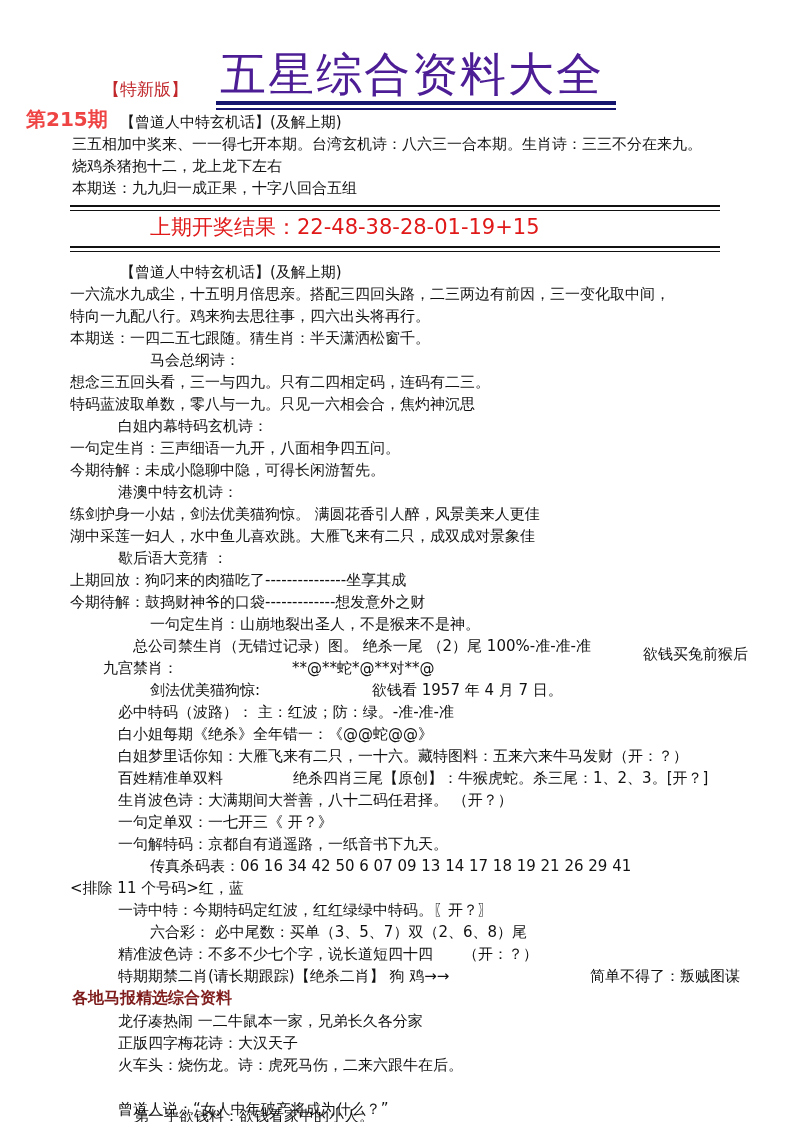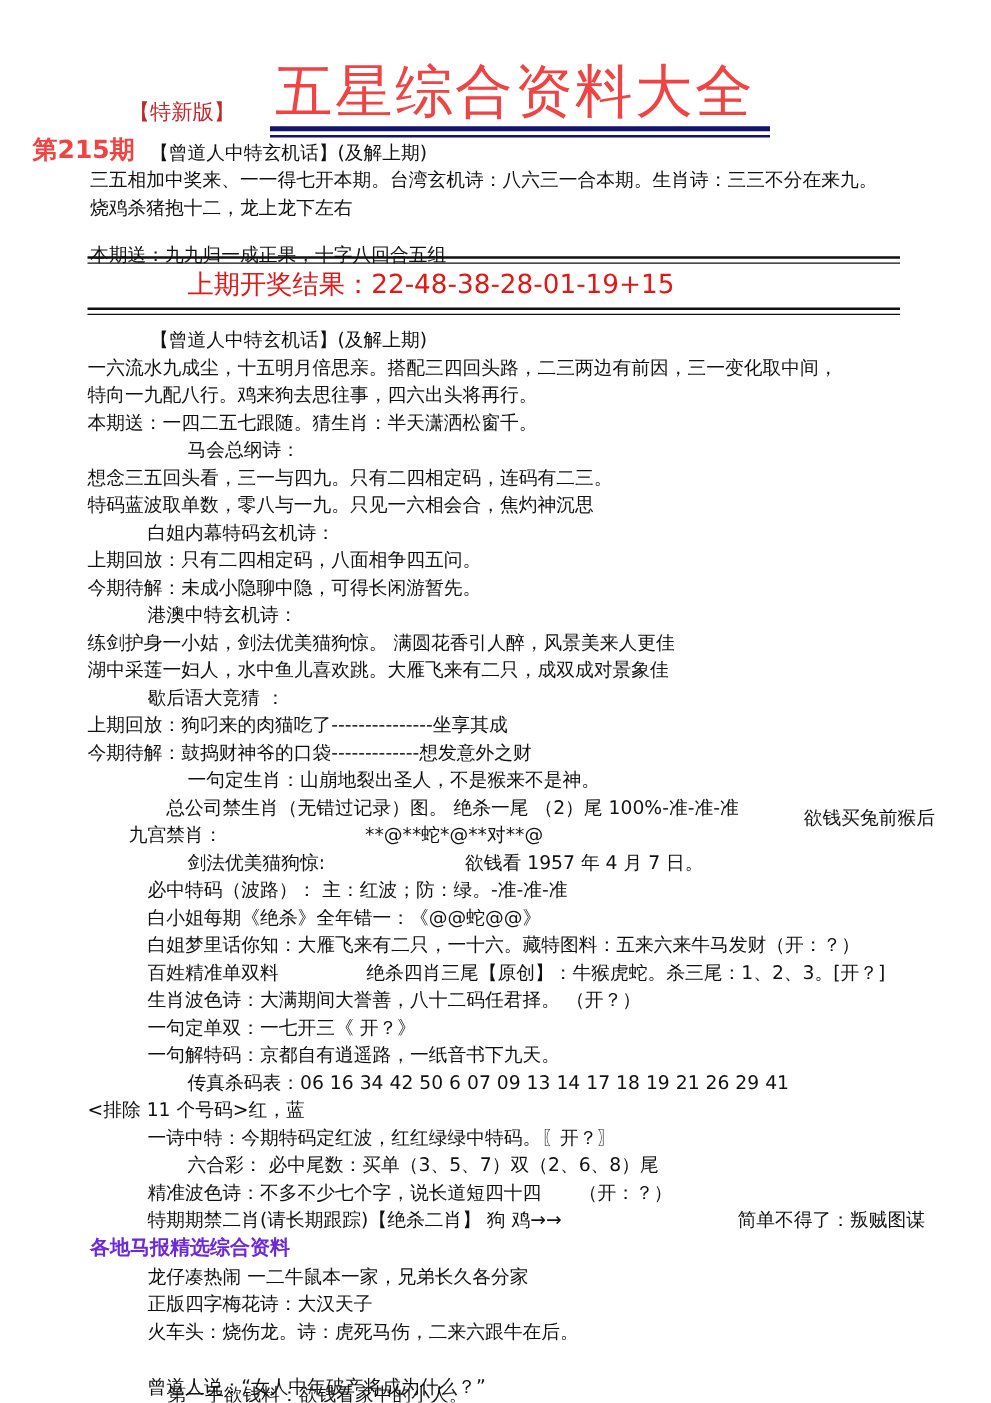--- a/index.html
+++ b/index.html
@@ -1,62 +1,62 @@
 <!DOCTYPE html>
 <html><head>
 <meta charset="utf-8">
 <style>
   html, body { margin: 0; padding: 0; background: #ffffff; }
   body { width: 793px; height: 1122px; position: relative; overflow: hidden;
          font-family: "DejaVu Sans", "Liberation Sans", sans-serif; color: #111; }
   .abs { position: absolute; white-space: nowrap; }
   .t { font-size: 15px; line-height: 20px; letter-spacing: 0px; }
   .badge { color: #c0282c; font-size: 17px; }
-  .title { color: #ef4444; font-family: Liberation Serif, serif;
+  .title { color: #4c1d95; font-family: Liberation Sans, sans-serif;
            font-size: 46px; font-weight: normal; letter-spacing: 2px; line-height: 56px; }
   .title-rule { position: absolute; background: #14146e; }
   .issue { font-size: 20px; font-weight: bold; color: #ef4444; }
   .sep { position: absolute; left: 70px; width: 650px; height: 2px; background: #111; }
   .result { color: #e01818; font-size: 21px; line-height: 28px; }
-  .section { font-weight: bold; font-size: 16px; color: #6d28d9; }
+  .section { font-weight: bold; font-size: 16px; color: #7f1d1d; }
 </style>
 </head>
 <body>
 
 <div class="abs badge" style="left:103px;top:78px;">【特新版】</div>
 <div class="abs title" style="left:220px;top:46px;">五星综合资料大全</div>
 <div class="title-rule" style="left:216px;top:101px;width:400px;height:4px;"></div>
 <div class="title-rule" style="left:216px;top:108px;width:400px;height:2px;"></div>
 
 <div class="abs issue" style="left:26px;top:106px;">第215期</div>
 <div class="abs t" style="left:120px;top:112px;">【曾道人中特玄机话】(及解上期)</div>
 
 <div class="abs t" style="left:72px;top:134px;">三五相加中奖来、一一得七开本期。台湾玄机诗：八六三一合本期。生肖诗：三三不分在来九。</div>
 <div class="abs t" style="left:72px;top:156px;">烧鸡杀猪抱十二，龙上龙下左右</div>
-<div class="abs t" style="left:72px;top:178px;margin-top:16px;">本期送：九九归一成正果，十字八回合五组</div>
+<div class="abs t" style="left:72px;top:178px;">本期送：九九归一成正果，十字八回合五组</div>
 
 <div class="sep" style="top:205px;"></div>
 <div class="sep" style="top:210px;height:1px;"></div>
 <div class="abs result" style="left:150px;top:213px;">
   <span>上期开奖结果：</span><span>22-48-38-28-01-19+15</span>
 </div>
 <div class="sep" style="top:246px;"></div>
 <div class="sep" style="top:251px;height:1px;"></div>
 
 <div class="abs t" style="left:120px;top:262px;">【曾道人中特玄机话】(及解上期)</div>
 <div class="abs t" style="left:70px;top:284px;">一六流水九成尘，十五明月倍思亲。搭配三四回头路，二三两边有前因，三一变化取中间，</div>
 <div class="abs t" style="left:70px;top:306px;">特向一九配八行。鸡来狗去思往事，四六出头将再行。</div>
 <div class="abs t" style="left:70px;top:328px;">本期送：一四二五七跟随。猜生肖：半天潇洒松窗千。</div>
 
 <div class="abs t" style="left:150px;top:350px;">马会总纲诗：</div>
 <div class="abs t" style="left:70px;top:372px;">想念三五回头看，三一与四九。只有二四相定码，连码有二三。</div>
 <div class="abs t" style="left:70px;top:394px;">特码蓝波取单数，零八与一九。只见一六相会合，焦灼神沉思</div>
 
 <div class="abs t" style="left:118px;top:416px;">白姐内幕特码玄机诗：</div>
-<div class="abs t" style="left:70px;top:438px;">上期回放：只有二四相定码，八面相争四五问。</div>
+<div class="abs t" style="left:70px;top:438px;">一句定生肖：三声细语一九开，八面相争四五问。</div>
 <div class="abs t" style="left:70px;top:460px;">今期待解：未成小隐聊中隐，可得长闲游暂先。</div>
 
 <div class="abs t" style="left:118px;top:482px;">港澳中特玄机诗：</div>
 <div class="abs t" style="left:70px;top:504px;">练剑护身一小姑，剑法优美猫狗惊。 满圆花香引人醉，风景美来人更佳</div>
 <div class="abs t" style="left:70px;top:526px;">湖中采莲一妇人，水中鱼儿喜欢跳。大雁飞来有二只，成双成对景象佳</div>
 
 <div class="abs t" style="left:118px;top:548px;">歇后语大竞猜 ：</div>
 <div class="abs t" style="left:70px;top:570px;text-align:center;">上期回放：狗叼来的肉猫吃了---------------坐享其成</div>
 <div class="abs t" style="left:70px;top:592px;">今期待解：鼓捣财神爷的口袋-------------想发意外之财</div>
 

